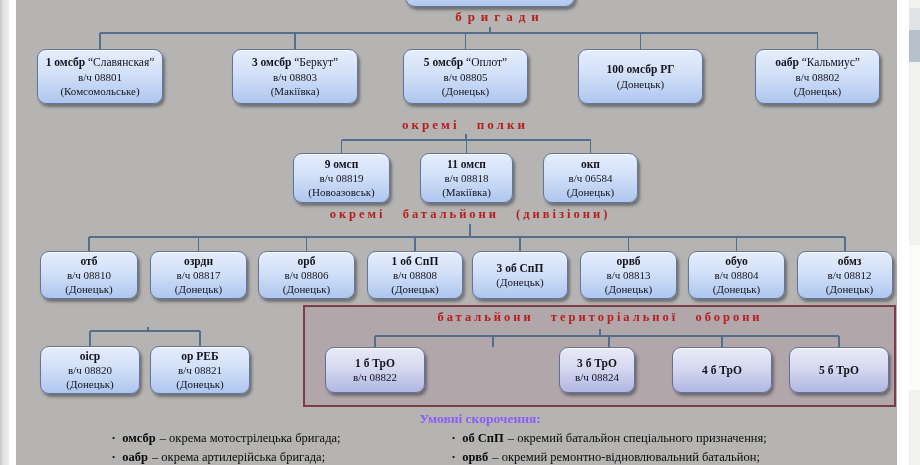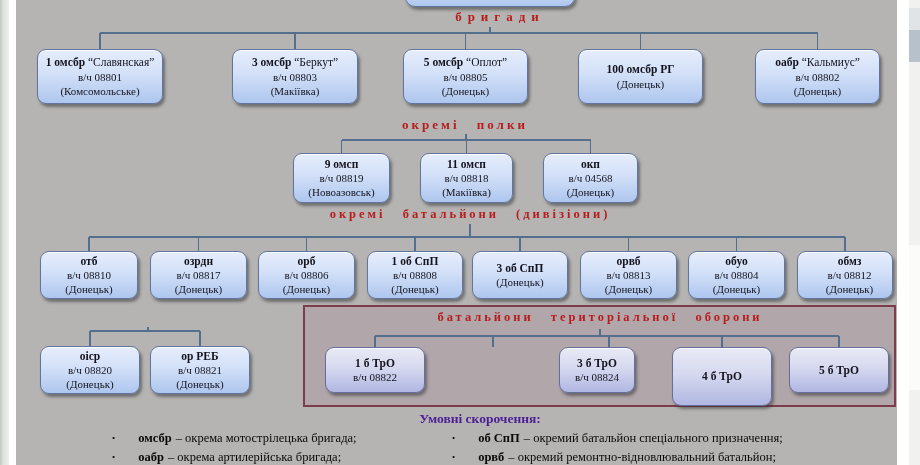--- a/index.html
+++ b/index.html
@@ -28,26 +28,26 @@
         background:linear-gradient(180deg,#e6edfc 0%,#d2e0f8 45%,#aec6ee 100%);
         border:1px solid #61759e;border-radius:9px;color:#14141e;
         box-shadow:2px 3px 3px rgba(45,45,50,.5), inset 0 1px 0 rgba(255,255,255,.8);}
   .node .t{font-weight:bold;font-size:11.5px;line-height:1.28;}
   .node .t .nm{font-weight:normal;}
   .node .s{font-weight:normal;font-size:11px;line-height:1.28;}
   .node-tro{background:linear-gradient(180deg,#e9eaf6 0%,#d6d9ef 45%,#b0b7e2 100%);
             border-color:#666f9c;}
   .top-node{border-radius:10px;z-index:5;}
   
-  .legend-title{position:absolute;z-index:5;text-align:center;font-weight:bold;color:#4c1d95;
+  .legend-title{position:absolute;z-index:5;text-align:center;font-weight:bold;color:#8b5cf6;
                 font-size:13.5px;}
   .legend-col{position:absolute;z-index:5;color:#0a0a0a;font-size:12.5px;}
   .legend-item{height:19px;white-space:nowrap;}
   .legend-item .bullet{font-size:9px;vertical-align:1px;margin-right:7px;}
-  .legend-item b{margin-right:1px;margin-left:16px;}
+  .legend-item b{margin-right:1px;}
 </style>
 </head>
 <body>
 
 <div class="page">
 
   <div class="left-edge"></div>
   <div class="right-panel">
     <div class="seg1"></div>
     <div class="thumb"></div>
@@ -103,21 +103,21 @@
     <div class="s">в/ч 08819</div>
     <div class="s">(Новоазовськ)</div>
   </div>
   <div class="node" style="left:420px;top:153px;width:93px;height:50px;">
     <div class="t">11 омсп</div>
     <div class="s">в/ч 08818</div>
     <div class="s">(Макіївка)</div>
   </div>
   <div class="node" style="left:543px;top:153px;width:95px;height:50px;">
     <div class="t">окп</div>
-    <div class="s">в/ч 04568</div>
+    <div class="s">в/ч 06584</div>
     <div class="s">(Донецьк)</div>
   </div>
 
   <div class="node" style="left:40px;top:251px;width:98px;height:48px;">
     <div class="t">отб</div>
     <div class="s">в/ч 08810</div>
     <div class="s">(Донецьк)</div>
   </div>
   <div class="node" style="left:150px;top:251px;width:97px;height:48px;">
     <div class="t">озрдн</div>
@@ -167,21 +167,21 @@
   </div>
 
   <div class="node node-tro" style="left:325px;top:347px;width:100px;height:46px;">
     <div class="t">1 б ТрО</div>
     <div class="s">в/ч 08822</div>
   </div>
   <div class="node node-tro" style="left:559px;top:347px;width:76px;height:46px;">
     <div class="t">3 б ТрО</div>
     <div class="s">в/ч 08824</div>
   </div>
-  <div class="node node-tro" style="left:672px;top:347px;width:100px;height:59px;">
+  <div class="node node-tro" style="left:672px;top:347px;width:100px;height:46px;">
     <div class="t">4 б ТрО</div>
 
   </div>
   <div class="node node-tro" style="left:789px;top:347px;width:100px;height:46px;">
     <div class="t">5 б ТрО</div>
 
   </div>
 
   <div class="legend-title" style="left:320px;top:411px;width:320px;">Умовні скорочення:</div>
   <div class="legend-col" style="left:112px;top:431px;width:340px;">

